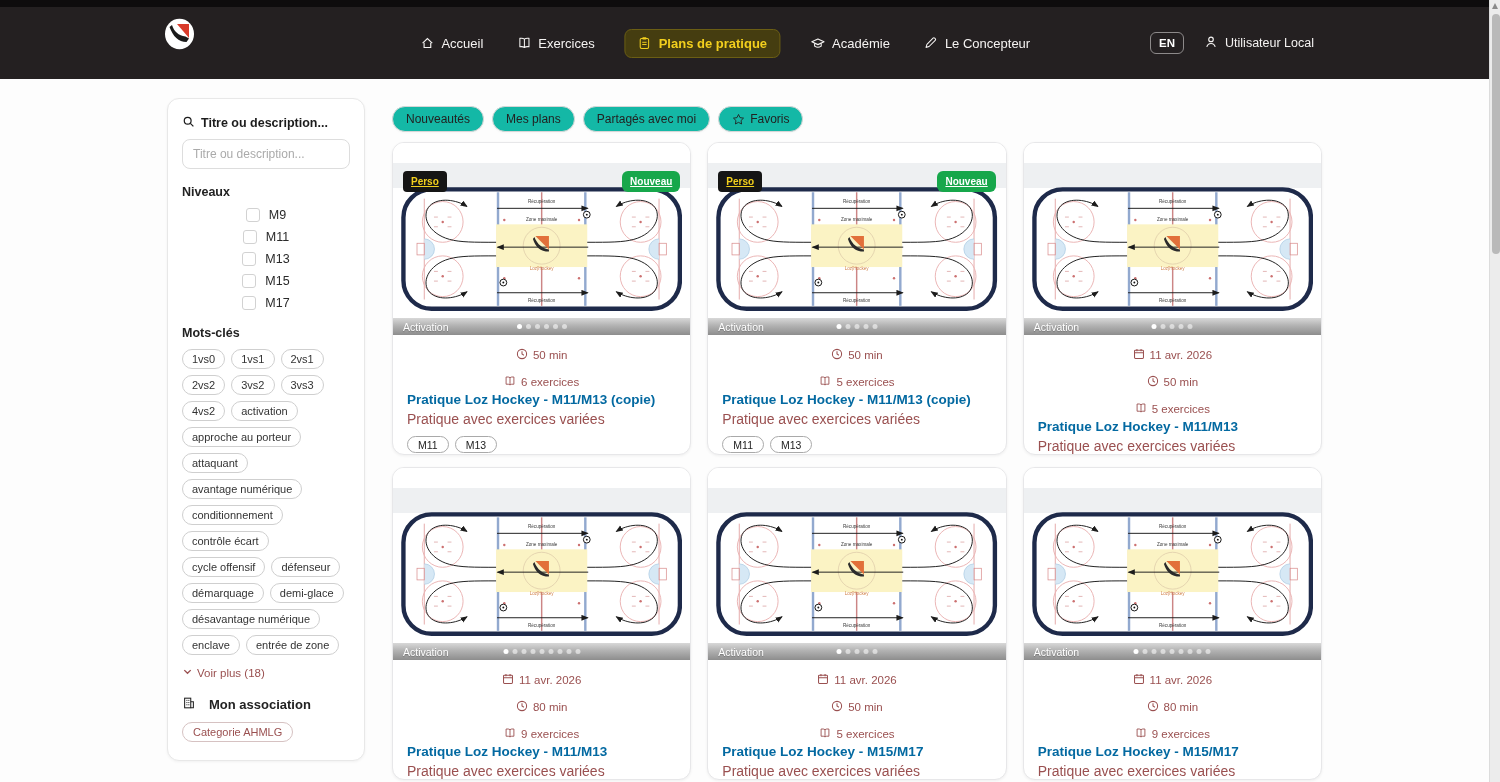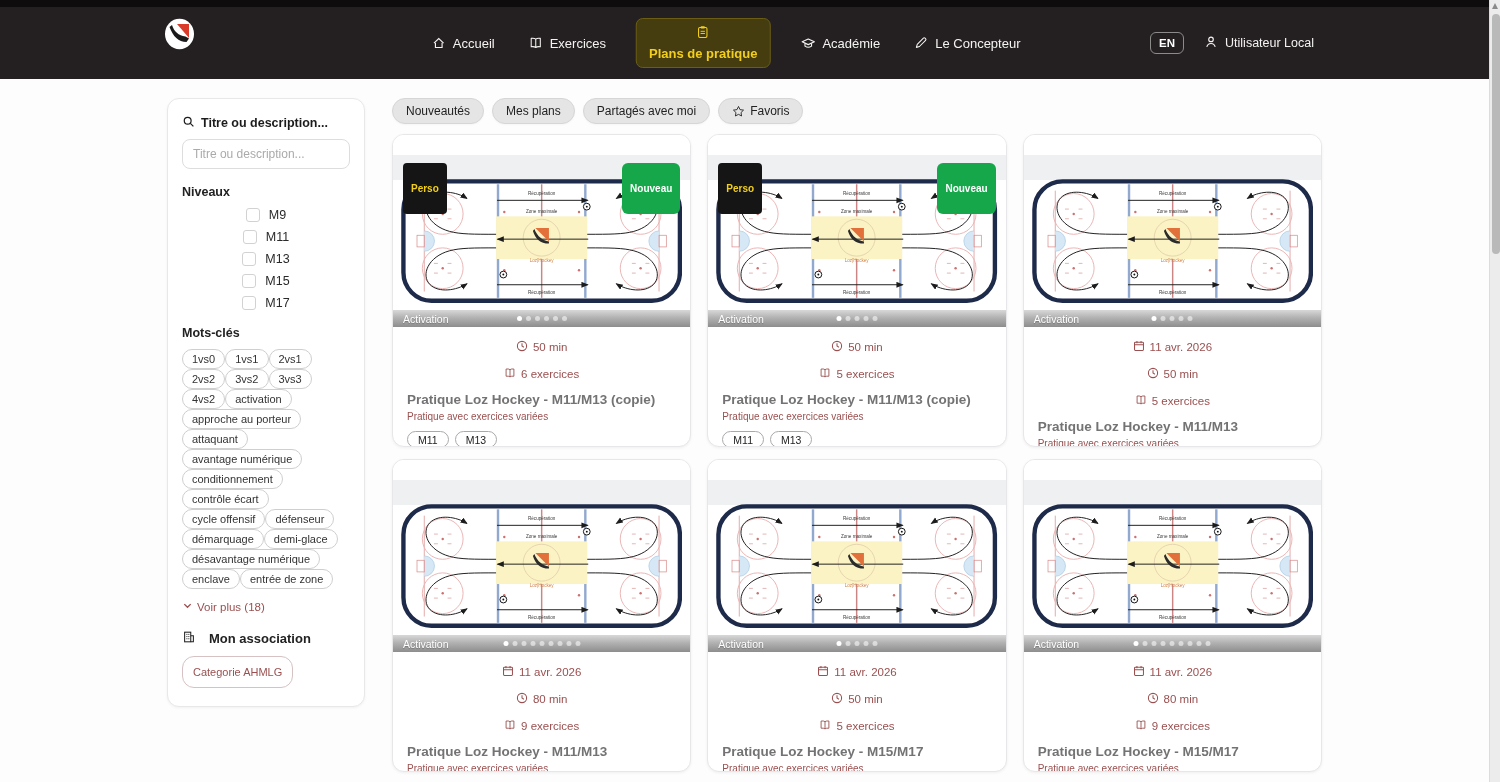--- a/index.html
+++ b/index.html
@@ -5,21 +5,21 @@
   * { margin:0; padding:0; box-sizing:border-box; }
   html,body { width:1500px; height:782px; overflow:hidden; background:#fdfdfd;
     font-family:"Liberation Sans", sans-serif; color:#1c1c1c; }
 
   
   .top-strip { height:7px; background:#0e0c0d; }
   .nav { height:72px; background:#242021; position:relative; display:flex; align-items:center; }
   .logo { position:absolute; left:164px; top:11px; width:31px; height:32px; cursor:pointer; }
   .nav-center { position:absolute; left:50%; transform:translateX(-54%); display:flex; gap:26px; align-items:center; }
   .nav-item { display:flex; align-items:center; gap:7px; color:#f5f3f2; font-size:13px; cursor:pointer; white-space:nowrap; padding:6px 4px; }
-  .nav-item.active { color:#f2cf1d; background:#453d10; border:1px solid #6b5e14; border-radius:7px; padding:6px 12px; font-weight:bold;flex-direction:column; }
+  .nav-item.active { color:#f2cf1d; background:#453d10; border:1px solid #6b5e14; border-radius:7px; padding:6px 12px; font-weight:bold; }
   .nav-item .nicon { display:flex; align-items:center; }
   .nav-right { position:absolute; right:186px; display:flex; align-items:center; gap:20px; }
   .lang-btn { background:transparent; border:1.5px solid #8d8a8a; border-radius:6px; color:#fff;
     font-size:11.5px; font-weight:bold; padding:4px 8px; cursor:pointer; font-family:inherit; }
   .user { display:flex; align-items:center; gap:7px; color:#f5f3f2; font-size:12.5px; cursor:pointer; }
 
   
   .page-head { display:flex; justify-content:space-between; align-items:center; margin:25px 178px 0 167px; }
   .page-head h1 { font-size:22px; font-weight:800; letter-spacing:.2px; color:#171717; }
   .new-btn { display:flex; align-items:center; gap:8px; background:#1d1b1b; color:#fff; border:none;
@@ -33,57 +33,57 @@
   .sidebar { width:198px; flex:none; background:#fff; border:1px solid #e8e8e8; border-radius:12px;
     box-shadow:0 1px 3px rgba(0,0,0,.05); padding:16px 14px 18px; }
   .search-label { display:flex; align-items:center; gap:6px; font-size:12.5px; font-weight:bold; margin-bottom:8px; }
   .search-input { width:100%; border:1px solid #ddd; border-radius:8px; height:30px; padding:0 10px;
     font-size:12px; color:#333; font-family:inherit; outline:none; }
   .search-input::placeholder { color:#aaa; }
   .side-h { font-size:12.5px; font-weight:bold; margin:16px 0 9px; color:#222; }
   .level-row { display:flex; align-items:center; gap:9px; margin:8px 0; cursor:pointer;justify-content:center; }
   .checkbox { width:14px; height:14px; border:1px solid #d2d2d2; border-radius:3px; background:#fff; flex:none; }
   .level-label { font-size:12.5px; color:#2a2a2a; }
-  .pills { display:flex; flex-wrap:wrap; }
+  .pills { display:flex; flex-wrap:wrap; gap:6px; }
   .pill { border:1px solid #cfcfcf; border-radius:12px; padding:3px 9px; font-size:11px; color:#333;
     background:#fff; cursor:pointer; white-space:nowrap; font-family:inherit; }
   .see-more { display:flex; align-items:center; gap:4px; color:#9a5050; font-size:11.5px; margin-top:11px; cursor:pointer; }
   .assoc-h { display:flex; align-items:center; gap:13px; font-size:13px; font-weight:bold; margin:17px 0 9px; color:#222; }
-  .assoc-tag { display:inline-block; border:1px solid #d6c2c2; border-radius:12px; padding:9px 10px;
+  .assoc-tag { display:inline-block; border:1px solid #d6c2c2; border-radius:12px; padding:3px 10px;
     font-size:11px; color:#9a5050; background:#fff; cursor:pointer; }
 
   
   .content { flex:1; min-width:0; }
   .filter-row { display:flex; gap:8px; }
   .filter-pill { display:flex; align-items:center; gap:5px; border:1px solid #d6d6d6; border-radius:14px;
-    background:#e5e5e5; padding:5px 13px; font-size:12px; color:#222; cursor:pointer; font-family:inherit;
-    box-shadow:0 1px 2px rgba(0,0,0,.03); }
+    background:#14b8a6; padding:5px 13px; font-size:12px; color:#222; cursor:pointer; font-family:inherit;
+    box-shadow:0 1px 2px rgba(0,0,0,.03);margin-top:8px; }
   .results-count { color:#a05656; font-size:12.5px; margin-top:15px; }
 
   .cards { display:grid; grid-template-columns:repeat(3,1fr); gap:12px 16px; margin-top:10px; }
   .card { background:#fff; border:1px solid #e7e7e9; border-radius:12px; height:313px; overflow:hidden;
     box-shadow:0 1px 3px rgba(0,0,0,.06); cursor:pointer; }
   .card-media { position:relative; height:192px; background:#fff; }
   .media-band { position:absolute; top:20px; left:0; right:0; height:25px; background:#eef0f2; }
   .rink { position:absolute; top:44px; left:8px; width:calc(100% - 16px); }
-  .badge { position:absolute; top:28px; font-size:10px; font-weight:bold; padding:20px 8px; border-radius:4px; z-index:2; }
+  .badge { position:absolute; top:28px; font-size:10px; font-weight:bold; padding:5px 8px; border-radius:4px; z-index:2;text-decoration:underline; }
   .badge-perso { left:10px; background:#151515; color:#f2cf1d; }
   .badge-new { right:10px; background:#17a74b; color:#fff;border-radius:6px; }
   .phase-bar { position:absolute; bottom:0; left:0; right:0; height:17px;
     background:linear-gradient(180deg,#d8d8d8 0%,#b2b2b2 45%,#8d8d8d 100%);
     display:flex; align-items:center; }
   .phase-label { color:#fff; font-size:10.5px; padding-left:10px; text-shadow:0 1px 1px rgba(0,0,0,.25); }
   .dots { position:absolute; left:50%; transform:translateX(-50%); display:flex; gap:4px; align-items:center; }
   .dot { width:5px; height:5px; border-radius:50%; background:rgba(255,255,255,.55); }
   .dot.active { background:#fff; }
   .card-body { padding:13px 14px 0; }
   .stats { display:flex; align-items:center; gap:13px; color:#9a5050; font-size:11.5px;flex-direction:column; }
   .stat { display:flex; align-items:center; gap:5px; }
-  .card-title { font-size:13.5px; font-weight:bold; color:#737373; margin-top:11px; }
-  .card-sub { color:#9a5050; font-size:10px; margin-top:4px; }
+  .card-title { font-size:13.5px; font-weight:bold; color:#0369a1; margin-top:3px; }
+  .card-sub { color:#9a5050; font-size:14px; margin-top:4px; }
   .tags { display:flex; gap:6px; margin-top:9px; }
   .tag { border:1px solid #a9a9a9; border-radius:11px; padding:1.5px 10px; font-size:10.5px; color:#222; }
 
   
   .rt { font-size:9.5px; fill:#3a3a3a; }
   .brand-t { font-size:9.5px; fill:#d08048; }
 
   
   .scrollbar { position:fixed; top:0; right:0; width:11px; height:782px; background:#ececec; border-left:1px solid #dcdcdc; z-index:50; }
   .scroll-up { position:absolute; top:3px; left:2px; width:0; height:0;

